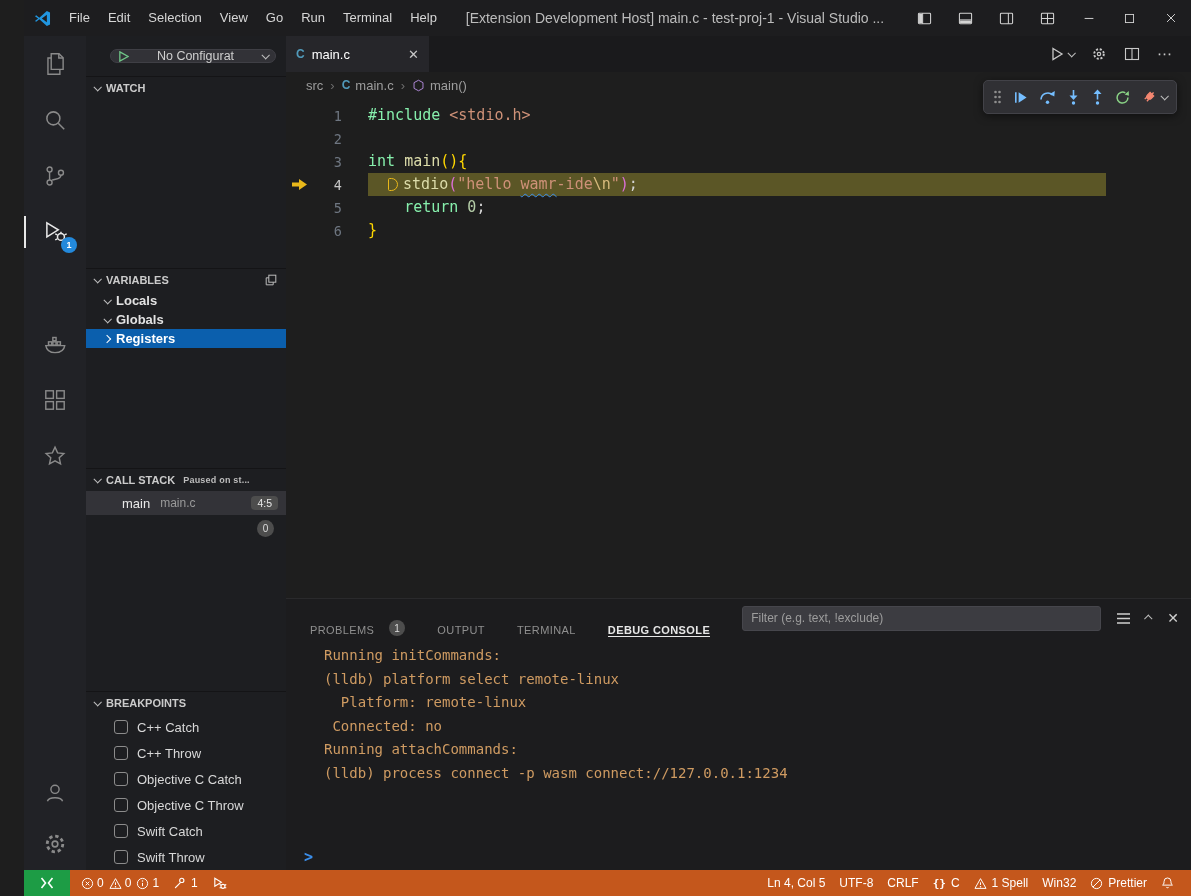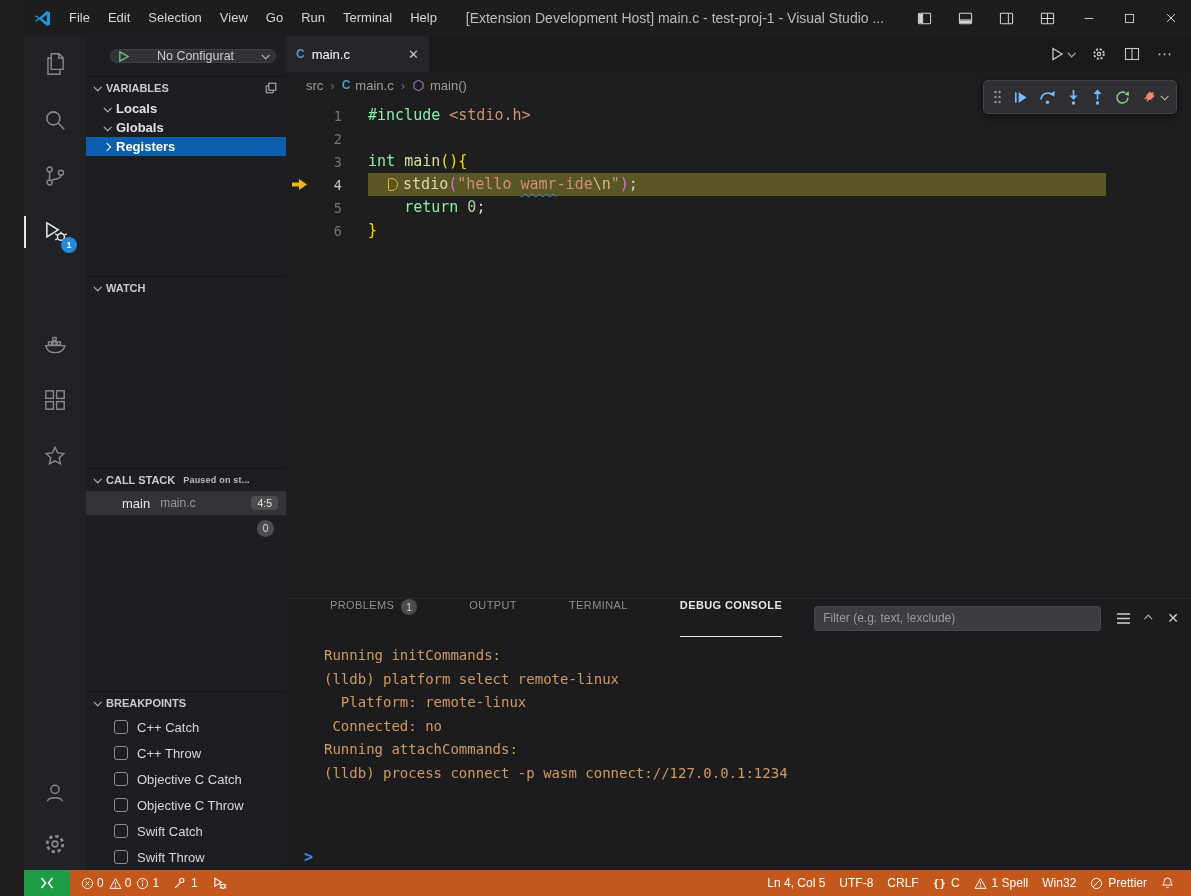--- a/index.html
+++ b/index.html
@@ -75,21 +75,21 @@
   .tok.fn{color:#dcdcaa;} .tok.num{color:#b5cea8;} .tok.b1{color:#ffd700;}
   .tok.b2{color:#da70d6;} .tok.pl{color:#d4d4d4;}
   .tok.sp{text-decoration-line:underline;text-decoration-style:wavy;text-decoration-color:#3b8eea;text-decoration-thickness:1px;text-underline-offset:4px;}
   .tok.mk{display:inline-block;width:10px;height:13px;border:1.6px solid var(--debug-yellow);border-radius:2px 8px 8px 2px;margin:0 5px 0 2px;vertical-align:-2px;}
 
   .debug-toolbar{position:absolute;top:44px;right:14px;height:34px;background:#303034;border:1px solid #424248;border-radius:5px;display:flex;align-items:center;padding:0 9px;gap:11px;box-shadow:0 2px 8px rgba(0,0,0,.5);z-index:6;}
 
   
   .panel{flex:0 0 272px;background:var(--panel-bg);border-top:1px solid #2a2a2c;display:flex;flex-direction:column;}
   .panel-tabs{flex:0 0 38px;display:flex;align-items:center;padding:0 12px 0 24px;}
-  .ptab{font-size:11px;letter-spacing:.4px;color:#8f8f8f;margin-right:32px;height:100%;display:flex;align-items:flex-start;gap:7px;border-bottom:1px solid transparent;white-space:nowrap;margin-left:20px;}
+  .ptab{font-size:11px;letter-spacing:.4px;color:#8f8f8f;margin-right:32px;height:100%;display:flex;align-items:flex-end;gap:15px;border-bottom:1px solid transparent;white-space:nowrap;}
   .ptab.active{color:#e7e7e7;border-bottom-color:#e7e7e7;font-weight:bold;}
   .panel-filter{margin-left:auto;width:360px;height:25px;background:#3c3c41;border:1px solid #46464c;border-radius:3px;color:#ddd;font-size:12px;padding:0 8px;font-family:"Liberation Sans",sans-serif;outline:none;}
   .panel-filter::placeholder{color:#9d9d9d;}
   .panel-icons{display:flex;align-items:center;gap:15px;margin-left:15px;color:#cfcfcf;}
   .px-close{font-size:14px;color:#cfcfcf;}
   .console{flex:1;padding:7px 0 0 38px;font-family:"DejaVu Sans Mono",monospace;font-size:14px;line-height:23.5px;color:var(--console-text);}
   .console div{white-space:pre;}
   .console-prompt{flex:0 0 26px;display:flex;align-items:center;padding-left:18px;color:#3b8eea;font-family:"DejaVu Sans Mono",monospace;font-size:15px;font-weight:bold;}
 
   
@@ -271,20 +271,27 @@
           <span>
               <svg width="11" height="11" viewBox="0 0 12 12">
                 <path d="M2 1l9 5-9 5z" fill="none" stroke="#6fc587" stroke-width="1.4"></path>
               </svg>
             </span>
           <span class="lbl">No Configurat</span>
           <span class="chev down"></span>
         </div>
       </div>
 
+      <div class="sec" style="flex:0 0 192px;">
+        <div class="sec-head">
+          <span class="chev down"></span>
+          <span>WATCH</span>
+        </div>
+      </div>
+
       <div class="sec" style="flex:0 0 200px;">
         <div class="sec-head">
           <span class="chev down"></span>
           <span>VARIABLES</span>
           <span class="spacer"></span>
           <span>
               <svg width="14" height="14" viewBox="0 0 16 16" fill="none" stroke="#c0c0c0" stroke-width="1.1">
                 <rect x="5.5" y="2.5" width="8" height="8"></rect>
                 <path d="M10.5 10.5v3h-8v-8h3"></path>
               </svg>
@@ -296,27 +303,20 @@
         </div>
         <div class="tree-row">
           <span class="chev down"></span>
           <span>Globals</span>
         </div>
         <div class="tree-row selected">
           <span class="chev right" style="border-color:#fff;"></span>
           <span>Registers</span>
         </div>
         <div class="var-body-fill"></div>
-      </div>
-
-      <div class="sec" style="flex:0 0 192px;">
-        <div class="sec-head">
-          <span class="chev down"></span>
-          <span>WATCH</span>
-        </div>
       </div>
 
       <div class="sec" style="flex:1 1 auto;">
         <div class="sec-head">
           <span class="chev down"></span>
           <span>CALL STACK</span>
           <span class="sec-status">Paused on st...</span>
         </div>
         <div class="cs-row">
           <span class="cs-name">main</span>

